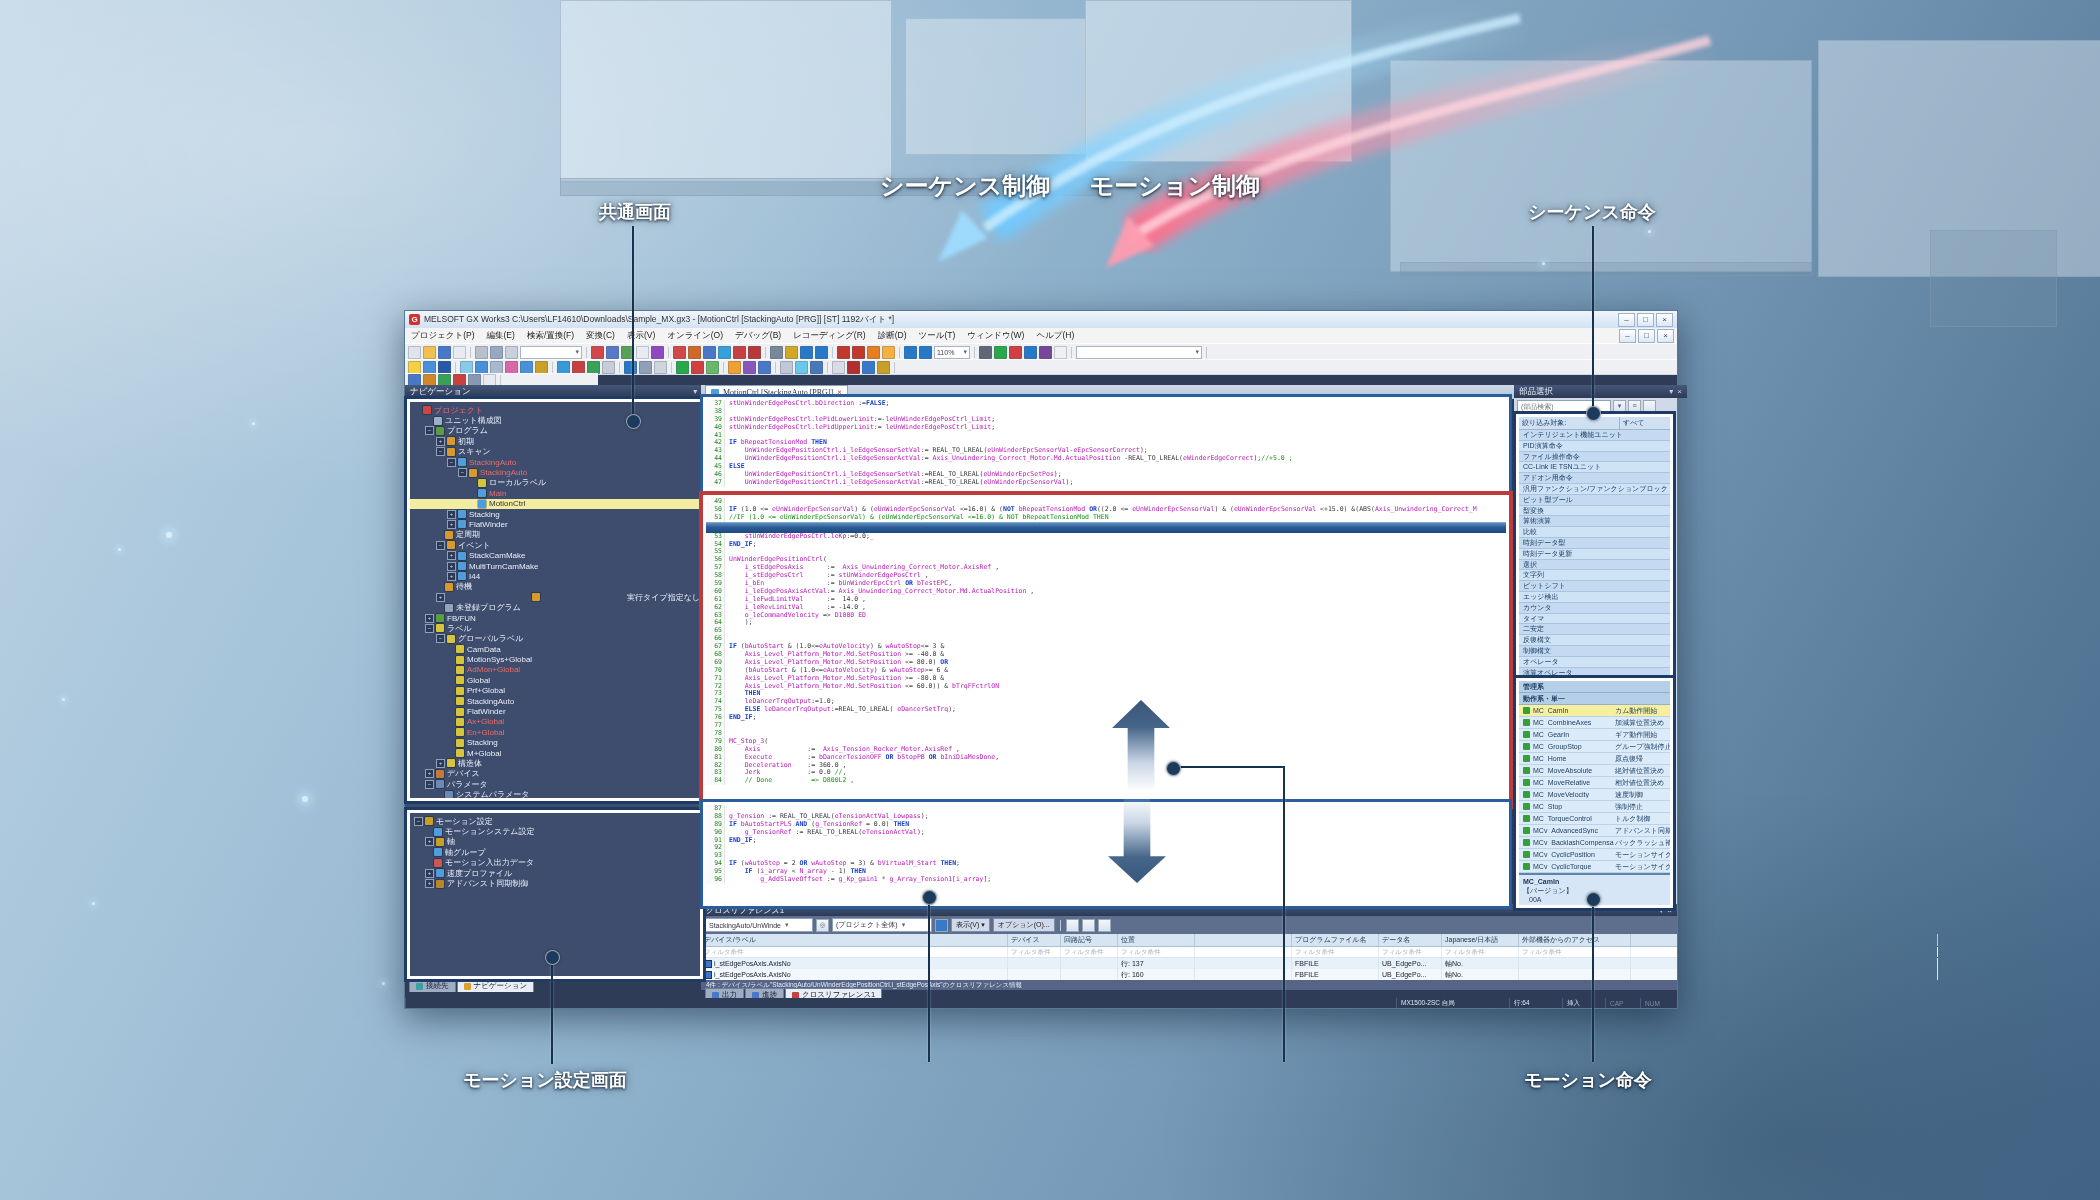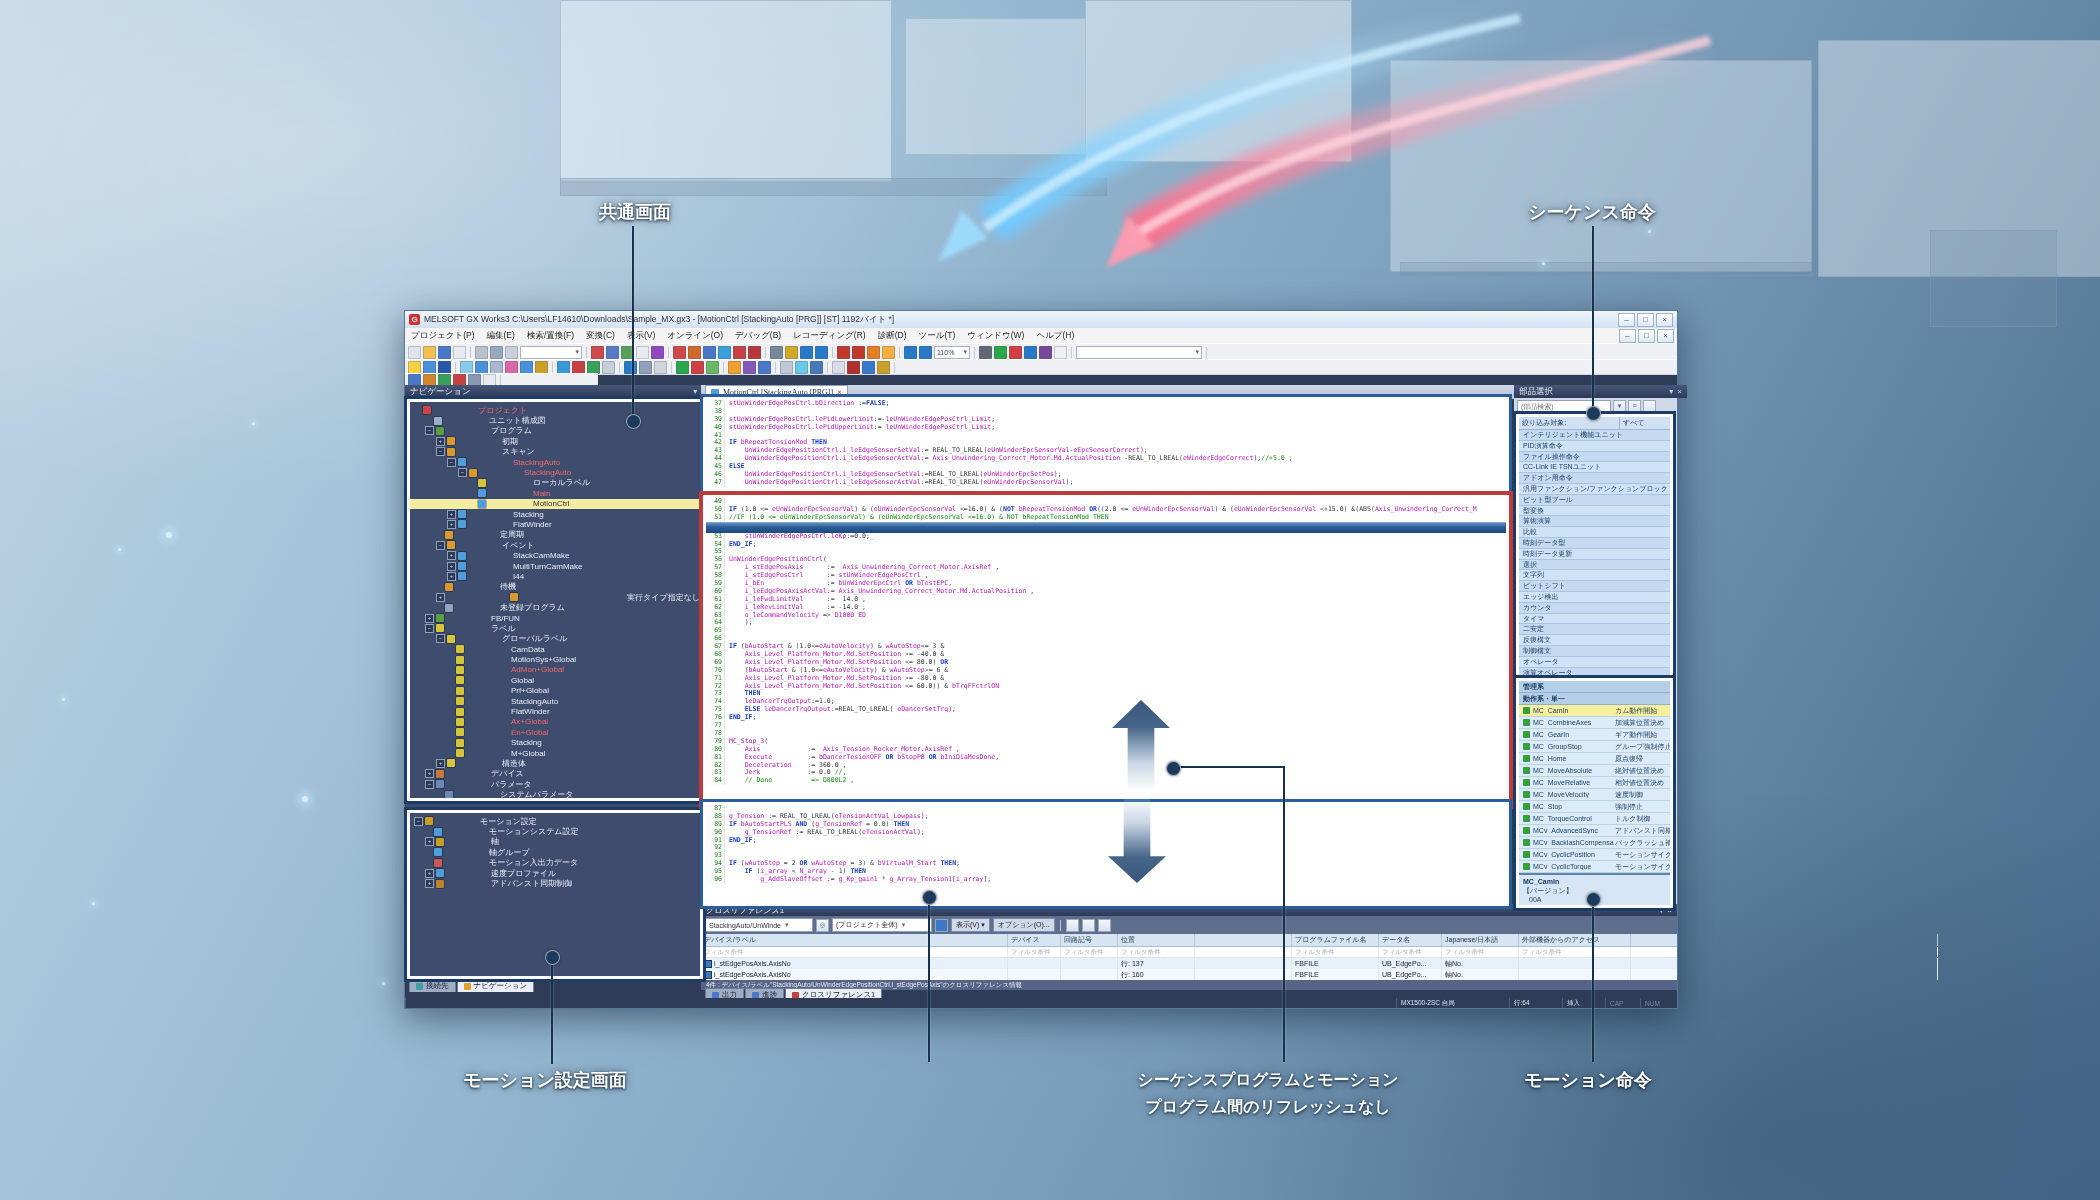--- a/index.html
+++ b/index.html
@@ -86,21 +86,21 @@
   .splitband{height:10px;background:linear-gradient(#5d8cc0,#2a5a94 45%,#1d4a82);border-top:1px solid #7fa6d0;}
   
   .treewrap{position:absolute;inset:0;background:#3e4d6e;overflow:hidden;padding-top:3px;}
   .trow{display:flex;align-items:center;height:10.4px;white-space:nowrap;}
   .trow.sel{background:#f3eda2;}
   .trow.sel .tlb{color:#333 !important;}
   .exp{width:7px;height:7px;border:1px solid #8fa0b8;background:#2c3a57;color:#cdd8ea;font-size:6px;line-height:6px;
     text-align:center;margin-right:2px;flex:0 0 auto;}
   .expsp{width:9px;flex:0 0 auto;}
   .tic{width:8px;height:8px;border-radius:1px;margin-right:3px;flex:0 0 auto;box-shadow:0 0 0 1px rgba(0,0,0,.25);}
-  .tlb{font-size:8px;color:#e9eef7;margin-left:44px;}
+  .tlb{font-size:8px;color:#e9eef7;}
   .tlb.red{color:#ef6a6a;}
   
   .eslist{position:absolute;inset:0;background:#bcd2e8;overflow:hidden;}
   .esheader{display:flex;height:12px;background:#cfe0f2;border-bottom:1px solid #9fb6cc;font-size:7px;color:#1a3a5c;align-items:center;}
   .esheader span{padding:0 3px;}
   .esrow{height:9.8px;line-height:9.8px;font-size:7px;color:#173a5e;background:#cfe3f7;border-bottom:1px solid #aac4dd;
     padding-left:4px;white-space:nowrap;overflow:hidden;}
   .esrow:nth-child(odd){background:#c4daf1;}
   .mcghead{height:11px;line-height:11px;background:#b5cfe8;border-bottom:1px solid #93afc9;font-size:7px;color:#173a5e;padding-left:4px;font-weight:bold;}
   .mcrow{display:flex;align-items:center;height:11px;font-size:7px;color:#173a5e;background:#dcebf9;border-bottom:1px solid #bcd2e6;white-space:nowrap;}
@@ -882,21 +882,21 @@
   <div class="cline" style="left:551px;top:958px;height:106px;"></div>
   <div class="cdot" style="left:545px;top:950px;"></div>
   <div class="cline" style="left:928px;top:898px;height:164px;"></div>
   <div class="cdot" style="left:922px;top:890px;"></div>
   <div class="cdot" style="left:1166px;top:761px;"></div>
   <div class="cline h" style="left:1176px;top:766px;width:108px;"></div>
   <div class="cline" style="left:1283px;top:766px;height:296px;"></div>
   <div class="cline" style="left:1592px;top:900px;height:162px;"></div>
   <div class="cdot" style="left:1586px;top:892px;"></div>
 
+  <div class="anno" style="left:880px;top:170px;width:380px;font-size:24px;display:flex;justify-content:space-between;">
+    <span>シーケンス制御</span>
+    <span>モーション制御</span>
+  </div>
   <div class="anno" style="left:560px;top:200px;width:150px;font-size:18px;">共通画面</div>
   <div class="anno" style="left:1502px;top:200px;width:180px;font-size:18px;">シーケンス命令</div>
   <div class="anno" style="left:455px;top:1068px;width:180px;font-size:18px;">モーション設定画面</div>
-  <div class="anno" style="left:1118px;top:1066px;width:300px;font-size:16px;line-height:27px;">
-    <div>シーケンスプログラムとモーション</div>
-    <div>プログラム間のリフレッシュなし</div>
-  </div>
   <div class="anno" style="left:1498px;top:1068px;width:180px;font-size:18px;">モーション命令</div>
 </div>
 
 </body></html>

